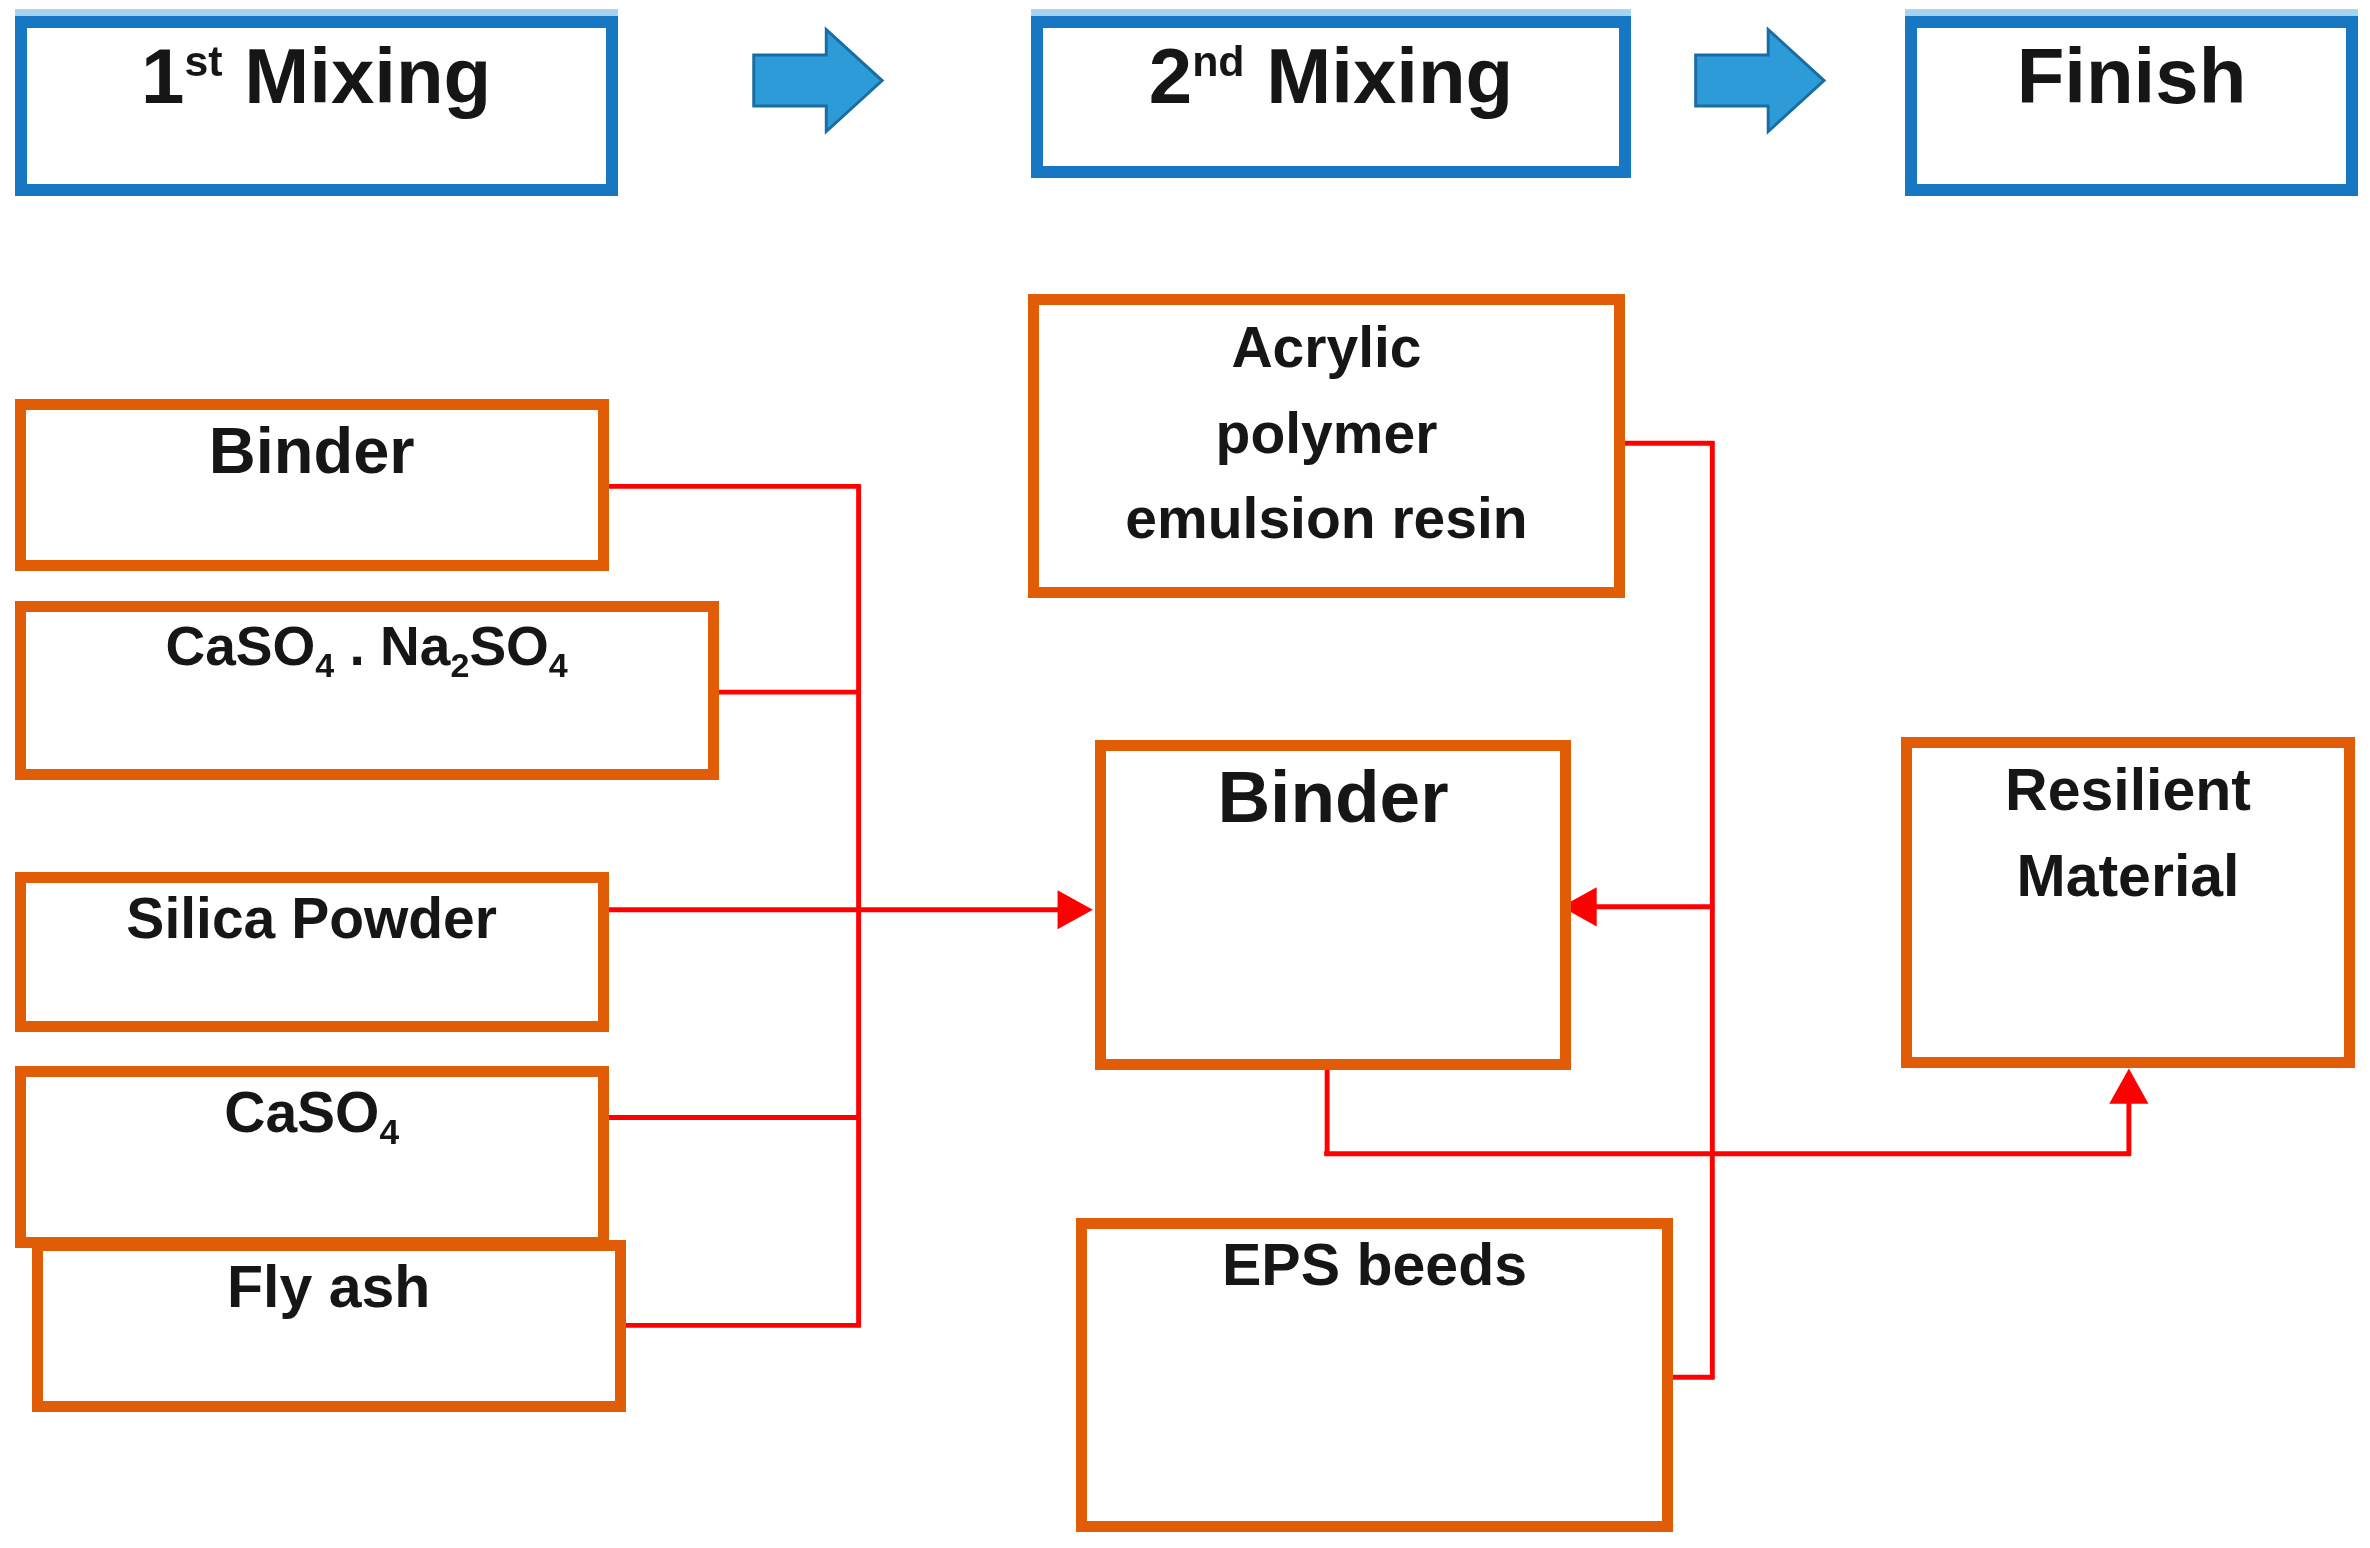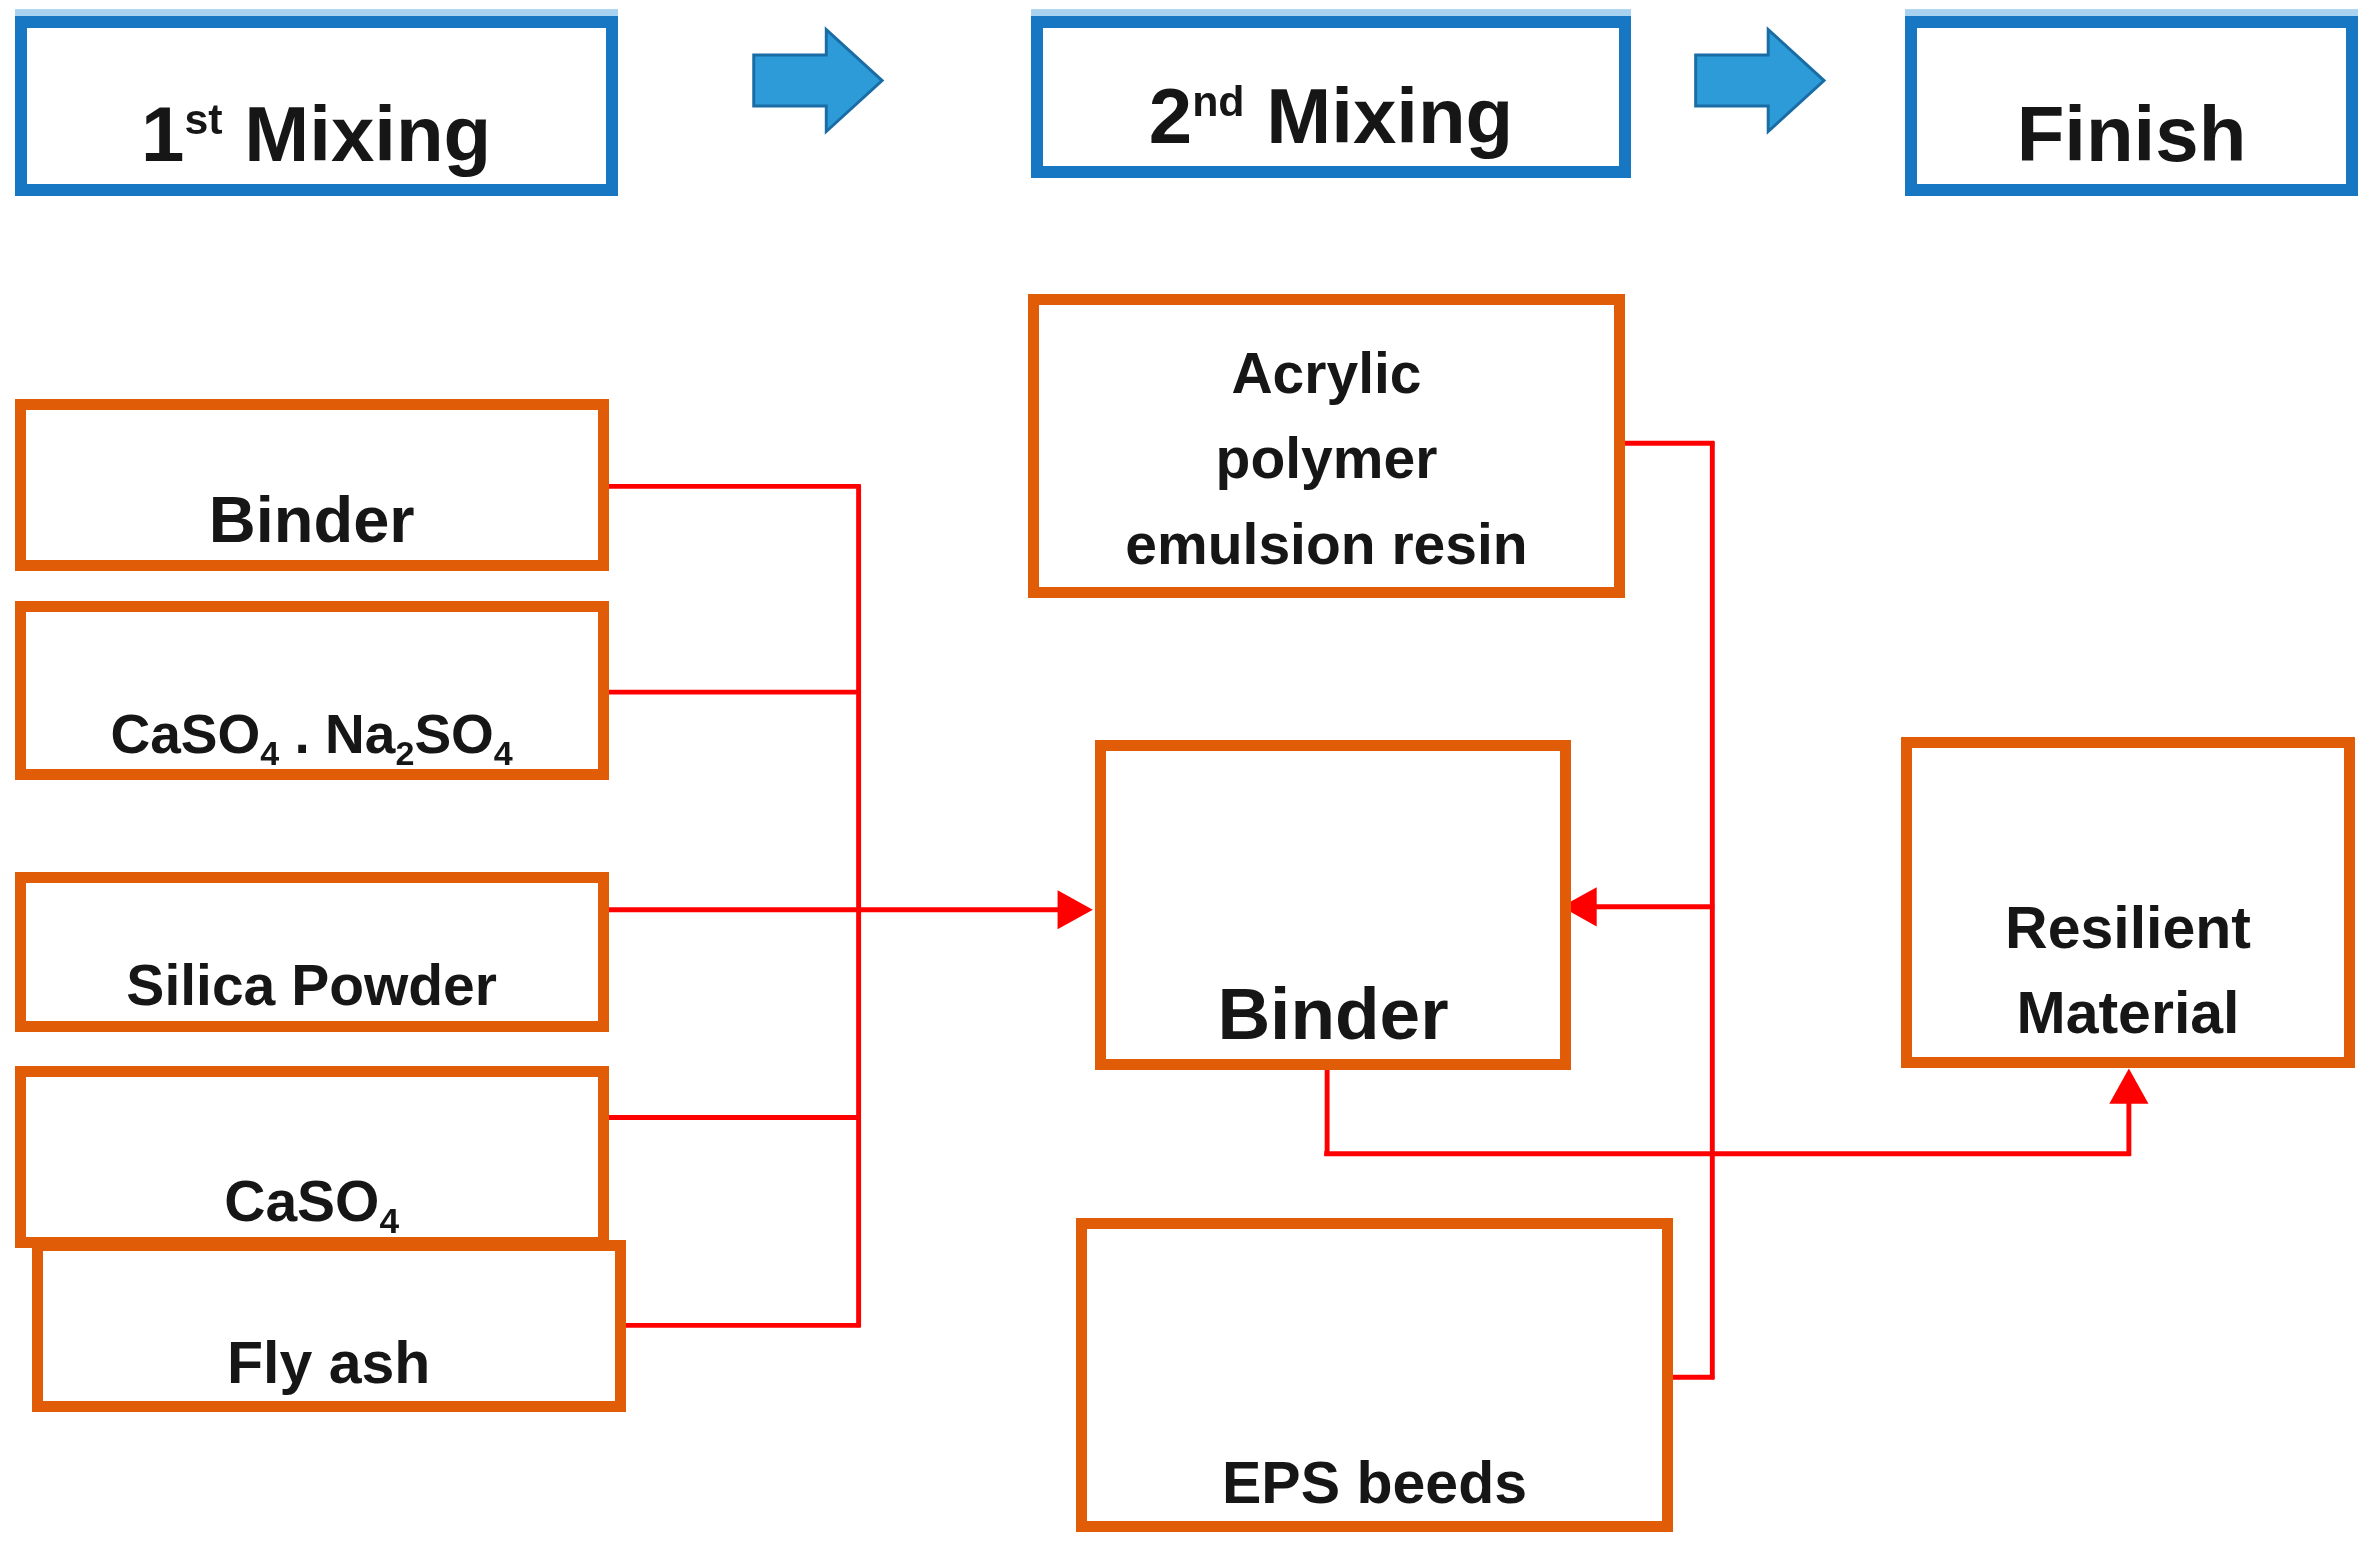--- a/index.html
+++ b/index.html
@@ -10,21 +10,21 @@
     --orange-border:#E05C06;
     --line-red:#FF0000;
     --text:#161616;
   }
   html,body{margin:0;padding:0;background:#ffffff;}
   body{font-family:"Liberation Sans","DejaVu Sans",sans-serif;overflow:hidden;}
   #stage{position:relative;width:2370px;height:1549px;background:#ffffff;}
   #wires{position:absolute;left:0;top:0;z-index:0;}
   .node{
     position:absolute;z-index:1;box-sizing:border-box;background:#ffffff;
-    display:flex;align-items:flex-end;justify-content:center;text-align:center;
+    display:flex;align-items:flex-start;justify-content:center;text-align:center;
     color:var(--text);font-weight:700;line-height:1.25;white-space:pre-line;
   }
   .bbox{border:12.7px solid var(--blue-border);box-shadow:0 -6.9px 0 0 var(--blue-highlight);}
   .obox{border:11.8px solid var(--orange-border);}
   .f-step{font-size:78px;}
   .f-cement{font-size:65px;}
   .f-formula{font-size:55px;}
   .f-input{font-size:57px;margin-top:43px;}
   .f-flyash{font-size:59px;}
   .f-acrylic{font-size:57px;line-height:1.5;}
@@ -73,21 +73,21 @@
   <div class="node bbox f-step" style="left:1031px;top:15.7px;width:600px;height:162px;">
     <span>2<sup>nd</sup> Mixing</span>
   </div>
   <div class="node bbox f-step" style="left:1905px;top:15.7px;width:453px;height:180px;">
     <span>Finish</span>
   </div>
 
   <div class="node obox f-cement" style="left:14.7px;top:399px;width:594px;height:172px;">
     <span>Binder</span>
   </div>
-  <div class="node obox f-formula" style="left:14.7px;top:601px;width:594px;height:179px;">
+  <div class="node obox f-formula" style="left:14.7px;top:601px;width:704px;height:179px;">
     <span>CaSO<sub>4</sub> . Na<sub>2</sub>SO<sub>4</sub></span>
   </div>
   <div class="node obox f-input" style="left:14.7px;top:829px;width:594px;height:160px;">
     <span>Silica Powder</span>
   </div>
   <div class="node obox f-input" style="left:14.7px;top:1023px;width:594px;height:182px;">
     <span>CaSO<sub>4</sub></span>
   </div>
   <div class="node obox f-flyash" style="left:14.7px;top:1240px;width:594px;height:172px;margin-left:17px;">
     <span>Fly ash</span>

